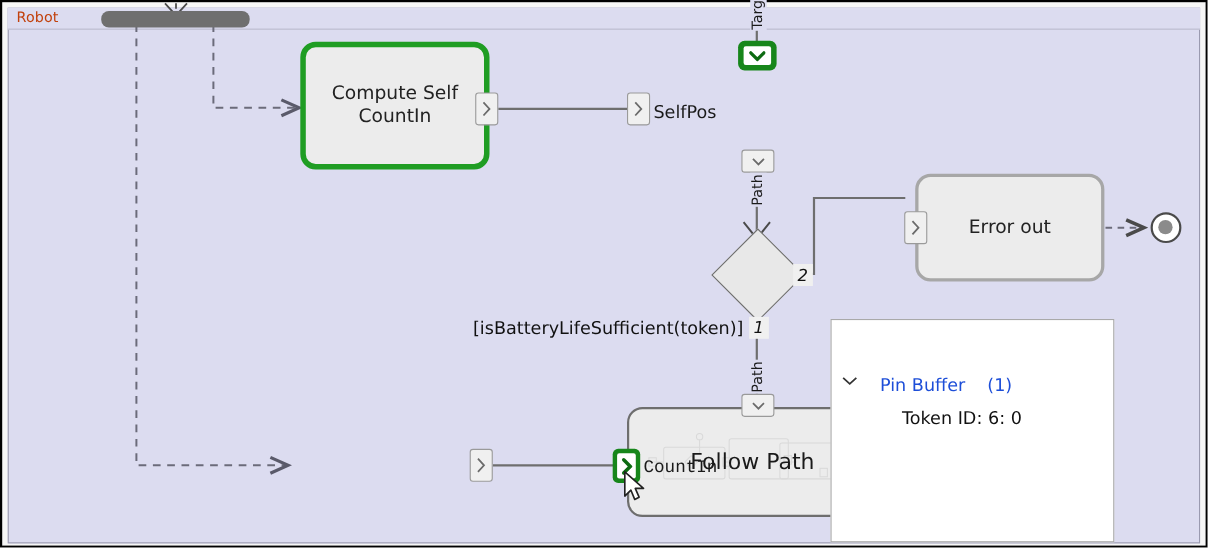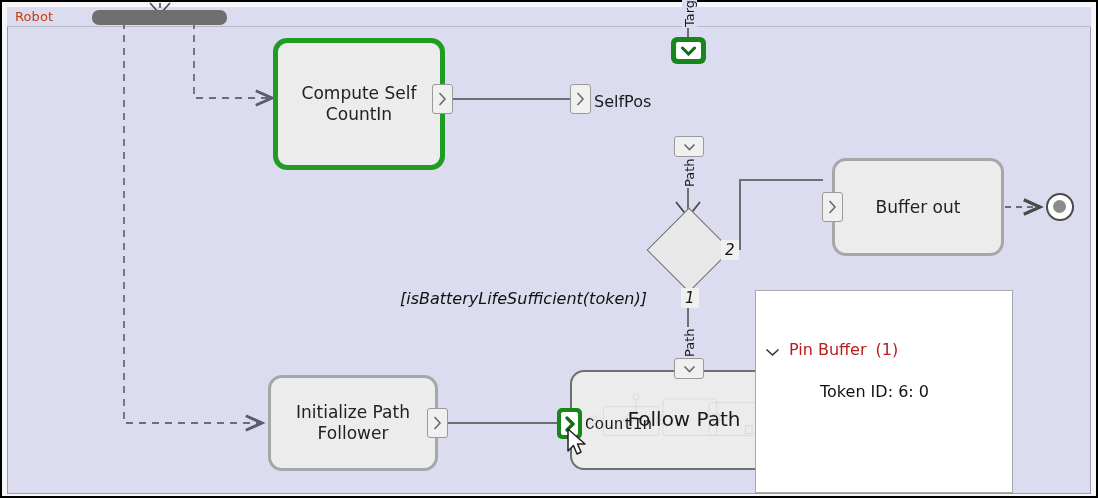--- a/index.html
+++ b/index.html
@@ -63,21 +63,21 @@
             padding:1px 4px;}
   .guard{position:absolute;font-size:16px;color:#111;white-space:nowrap;}
 
   
   .finalnode{position:absolute;width:28px;height:28px;border-radius:50%;border:2.5px solid #4a4a4a;
              background:#fff;box-sizing:border-box;}
   .finalnode .dot{position:absolute;left:5px;top:5px;width:13px;height:13px;border-radius:50%;background:#8b8b8b;}
 
   
   .buffer-panel{position:absolute;background:#ffffff;border:1px solid #a9a9a9;box-sizing:border-box;}
-  .buffer-row{position:absolute;display:flex;align-items:flex-end;gap:9px;font-size:16px;color:#b91c1c;}
+  .buffer-row{position:absolute;display:flex;align-items:flex-start;gap:20px;font-size:16px;color:#1d4ed8;}
   .buffer-chevron{font-size:14px;color:#333;line-height:1;}
   .buffer-token{position:absolute;font-size:16px;color:#111;}
 
   
   .cursor{position:absolute;pointer-events:none;}
 </style>
 </head>
 <body>
 
 <div id="root">
@@ -119,21 +119,21 @@
 
     <path d="M688,280 L688,358" stroke="#6e6e6e" stroke-width="2" fill="none"></path>
 
     <path d="M1005,207 L1040,207" stroke="#6b6b7a" stroke-width="1.8" fill="none" stroke-dasharray="6,5" marker-end="url(#arrowOpenDark)"></path>
 
     <path d="M448,423 L559,423" stroke="#6e6e6e" stroke-width="2" fill="none"></path>
   </svg>
 
   <div class="forkbar" style="left:92px;top:10px;width:135px;height:15px;"></div>
 
-  <div class="action hl" style="left:273px;top:38px;width:172px;height:132px;">
+  <div class="action hl" style="left:273px;top:38px;width:172px;height:116px;">
     <div class="t1">Compute Self</div>
     <div class="t1">CountIn</div>
   </div>
   <div class="pin" style="left:432px;top:84px;">
     <svg width="9" height="14" viewBox="0 0 9 14">
         <path d="M1.5,1 L7,7 L1.5,13" fill="none" stroke="#6b6b6b" stroke-width="1.6"></path>
       </svg>
   </div>
 
 
@@ -158,39 +158,35 @@
       </svg>
   </div>
 
   <div class="edgelabel rot" style="left:682px;top:28px;">Target</div>
   <div class="edgelabel rot" style="left:682px;top:188px;">Path</div>
   <div class="edgelabel rot" style="left:682px;top:358px;">Path</div>
 
   <div class="diamond" style="left:659px;top:220px;"></div>
   <div class="guardnum" style="left:721px;top:240px;">2</div>
   <div class="guardnum" style="left:681px;top:288px;">1</div>
-  <div class="guard" style="left:400px;top:289px;font-style:italic;">[isBatteryLifeSufficient(token)]</div>
+  <div class="guard" style="left:430px;top:289px;">[isBatteryLifeSufficient(token)]</div>
 
   <div class="action" style="left:832px;top:158px;width:172px;height:98px;">
-    <div class="t1">Buffer out</div>
+    <div class="t1">Error out</div>
   </div>
   <div class="pin" style="left:822px;top:192px;">
     <svg width="9" height="14" viewBox="0 0 9 14">
         <path d="M1.5,1 L7,7 L1.5,13" fill="none" stroke="#6b6b6b" stroke-width="1.6"></path>
       </svg>
   </div>
 
   <div class="finalnode" style="left:1046px;top:193px;">
     <div class="dot"></div>
   </div>
 
-  <div class="action" style="left:268px;top:375px;width:170px;height:96px;">
-    <div class="t1">Initialize Path</div>
-    <div class="t1">Follower</div>
-  </div>
   <div class="pin" style="left:427px;top:408px;">
     <svg width="9" height="14" viewBox="0 0 9 14">
         <path d="M1.5,1 L7,7 L1.5,13" fill="none" stroke="#6b6b6b" stroke-width="1.6"></path>
       </svg>
   </div>
 
   <div class="callnode" style="left:570px;top:370px;width:228px;height:100px;">
     <svg class="watermark" viewBox="0 0 228 100">
       <g stroke="#b0b0b0" fill="none" stroke-width="1">
         <circle cx="64" cy="26" r="3"></circle>
@@ -232,15 +228,15 @@
   </div>
   <div class="buffer-row" style="left:765px;top:340px;">
     <span class="buffer-chevron">
       <svg width="15" height="10" viewBox="0 0 15 10">
           <path d="M1.5,2.5 L7.5,8 L13.5,2.5" fill="none" stroke="#333" stroke-width="1.6"></path>
         </svg>
     </span>
     <span>Pin Buffer</span>
     <span>(1)</span>
   </div>
-  <div class="buffer-token" style="left:820px;top:370px;margin-top:12px;">Token ID: 6: 0</div>
+  <div class="buffer-token" style="left:820px;top:370px;">Token ID: 6: 0</div>
 
 </div>
 
 </body></html>

